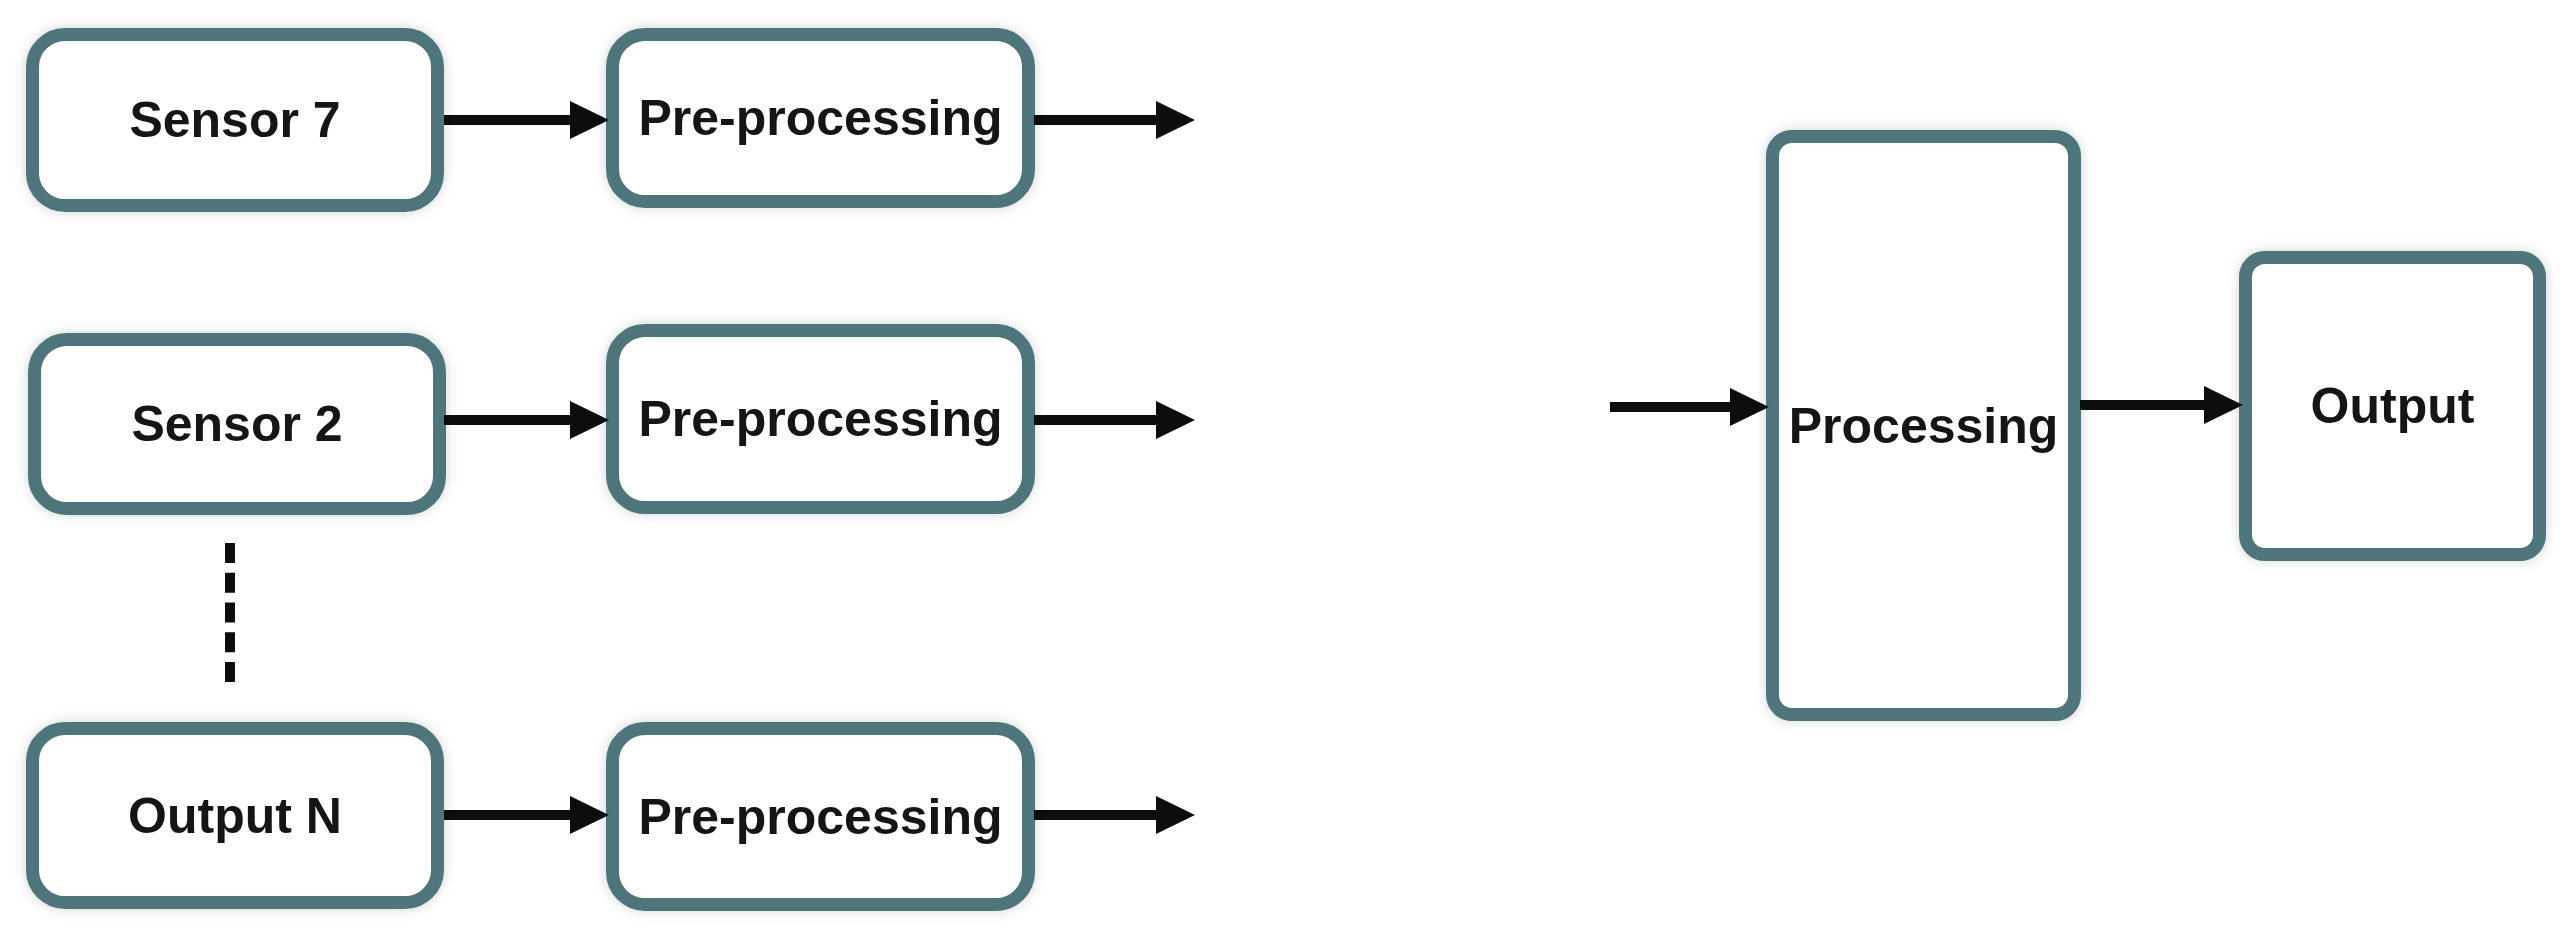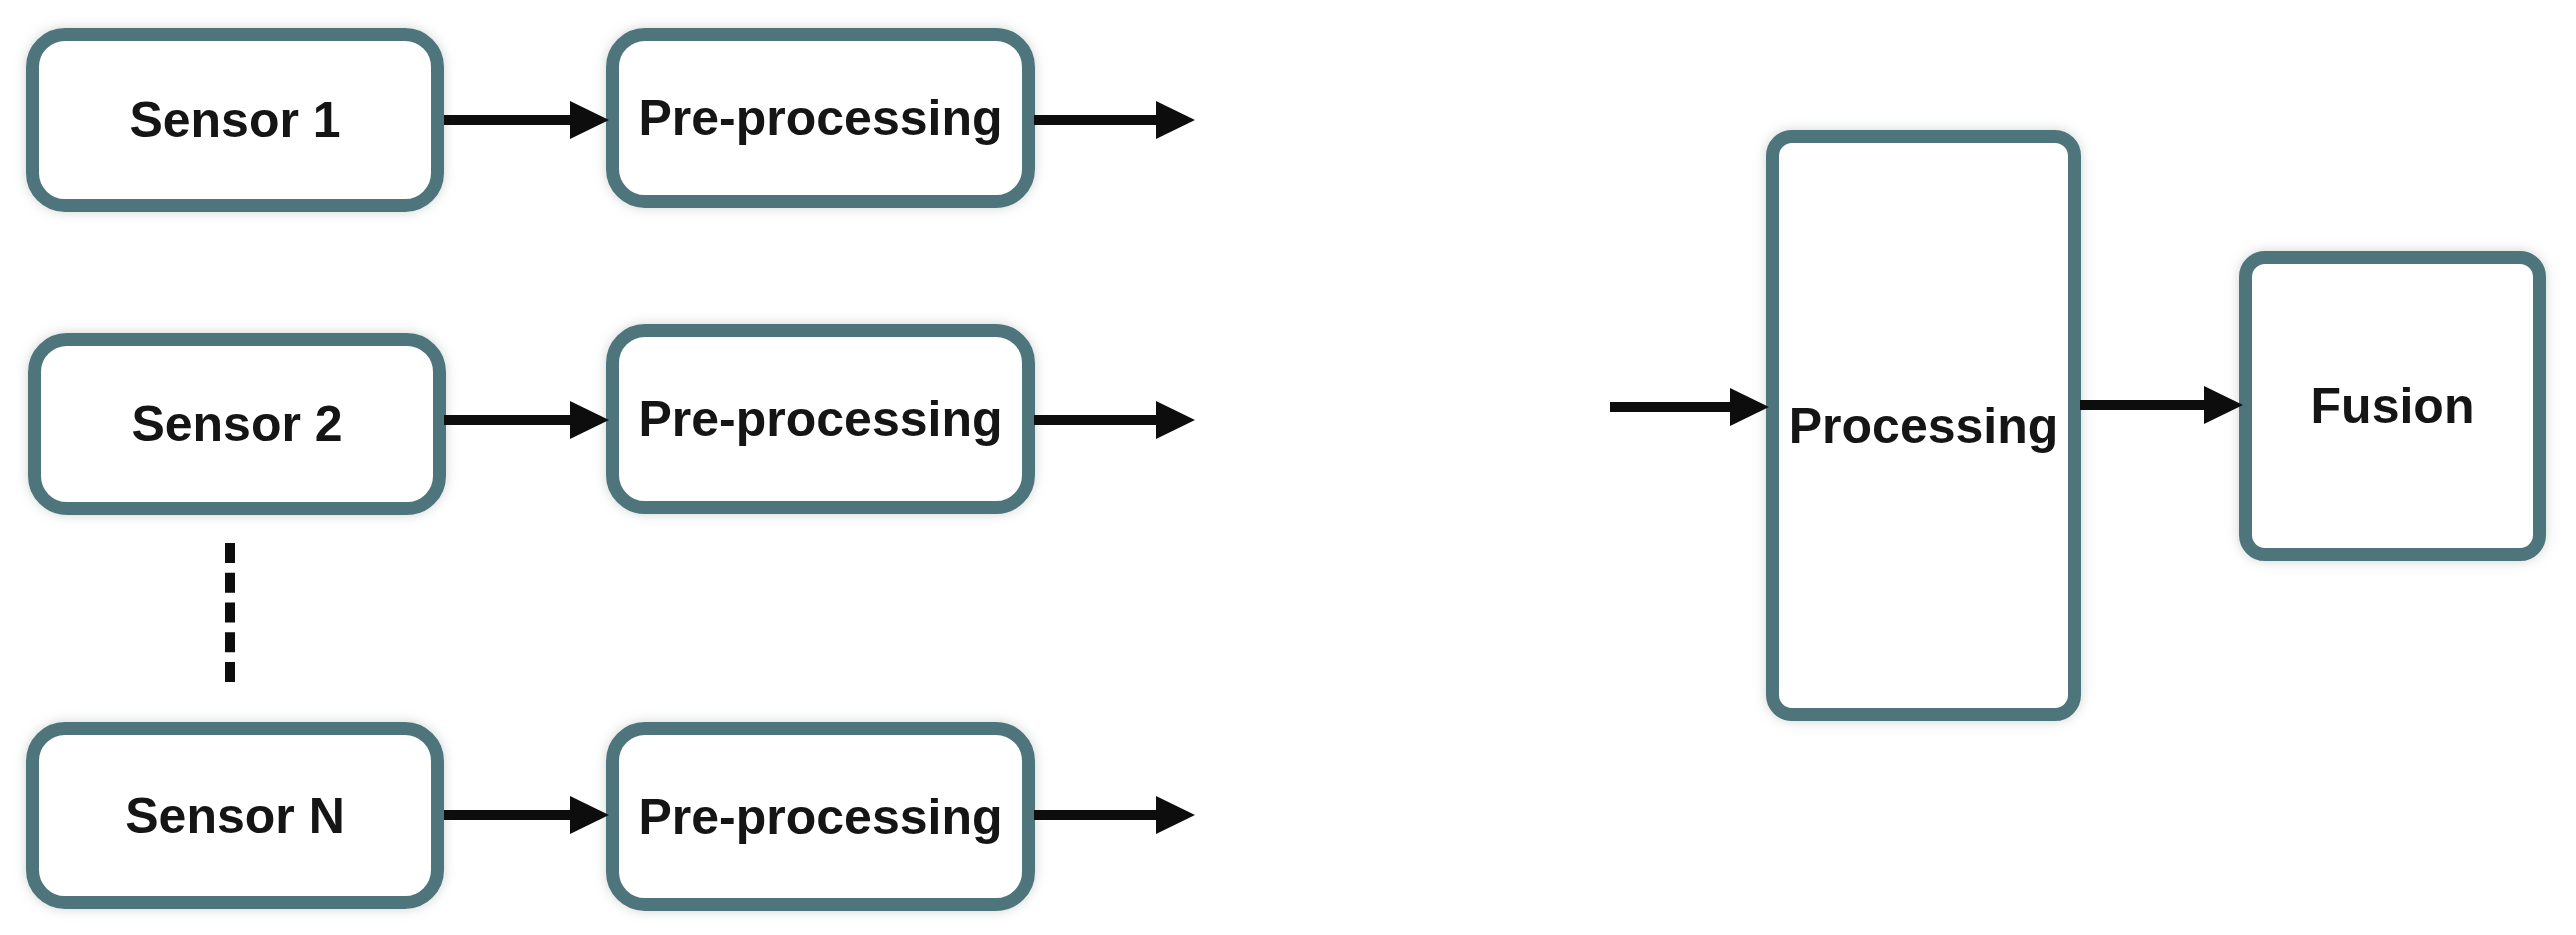--- a/index.html
+++ b/index.html
@@ -97,48 +97,48 @@
     height: 139px;
     border-left: 10.3px dashed #0d0d0d;
   }
 </style>
 </head>
 <body>
 
 <div id="canvas">
 
   <div class="node pos-sensor1">
-    <span>Sensor 1</span>
+    <span>Sensor 7</span>
   </div>
   <div class="node pos-sensor2">
     <span>Sensor 2</span>
   </div>
   <div class="node pos-sensorn">
-    <span>Sensor N</span>
+    <span>Output N</span>
   </div>
 
   <div class="ellipsis-line"></div>
 
   <div class="node pos-pre1">
     <span>Pre-processing</span>
   </div>
   <div class="node pos-pre2">
     <span>Pre-processing</span>
   </div>
   <div class="node pos-pre3">
     <span>Pre-processing</span>
   </div>
 
 
   <div class="node thin-border pos-processing">
     <span>Processing</span>
   </div>
 
   <div class="node thin-border pos-output">
-    <span>Fusion</span>
+    <span>Output</span>
   </div>
 
   <div class="arrow pos-a-s1-p1">
     <div class="arrow-shaft"></div>
     <div class="arrow-head"></div>
   </div>
   <div class="arrow pos-a-s2-p2">
     <div class="arrow-shaft"></div>
     <div class="arrow-head"></div>
   </div>

